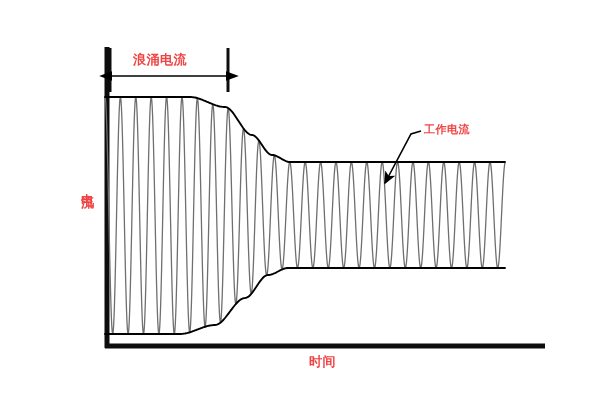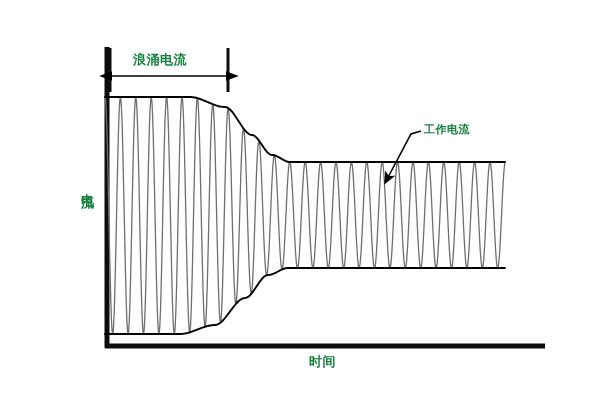--- a/index.html
+++ b/index.html
@@ -17,21 +17,21 @@
   #figure {
     position: absolute;
     left: 0;
     top: 0;
     width: 600px;
     height: 400px;
   }
   .lbl {
     position: absolute;
     font-weight: bold;
-    color: #15803d;
+    color: #ef4444;
     white-space: nowrap;
     letter-spacing: 0.5px;
   }
   #surge-label {
     left: 133px;
     top: 51px;
     font-size: 13px;
   }
   #operating-label {
     left: 424px;

